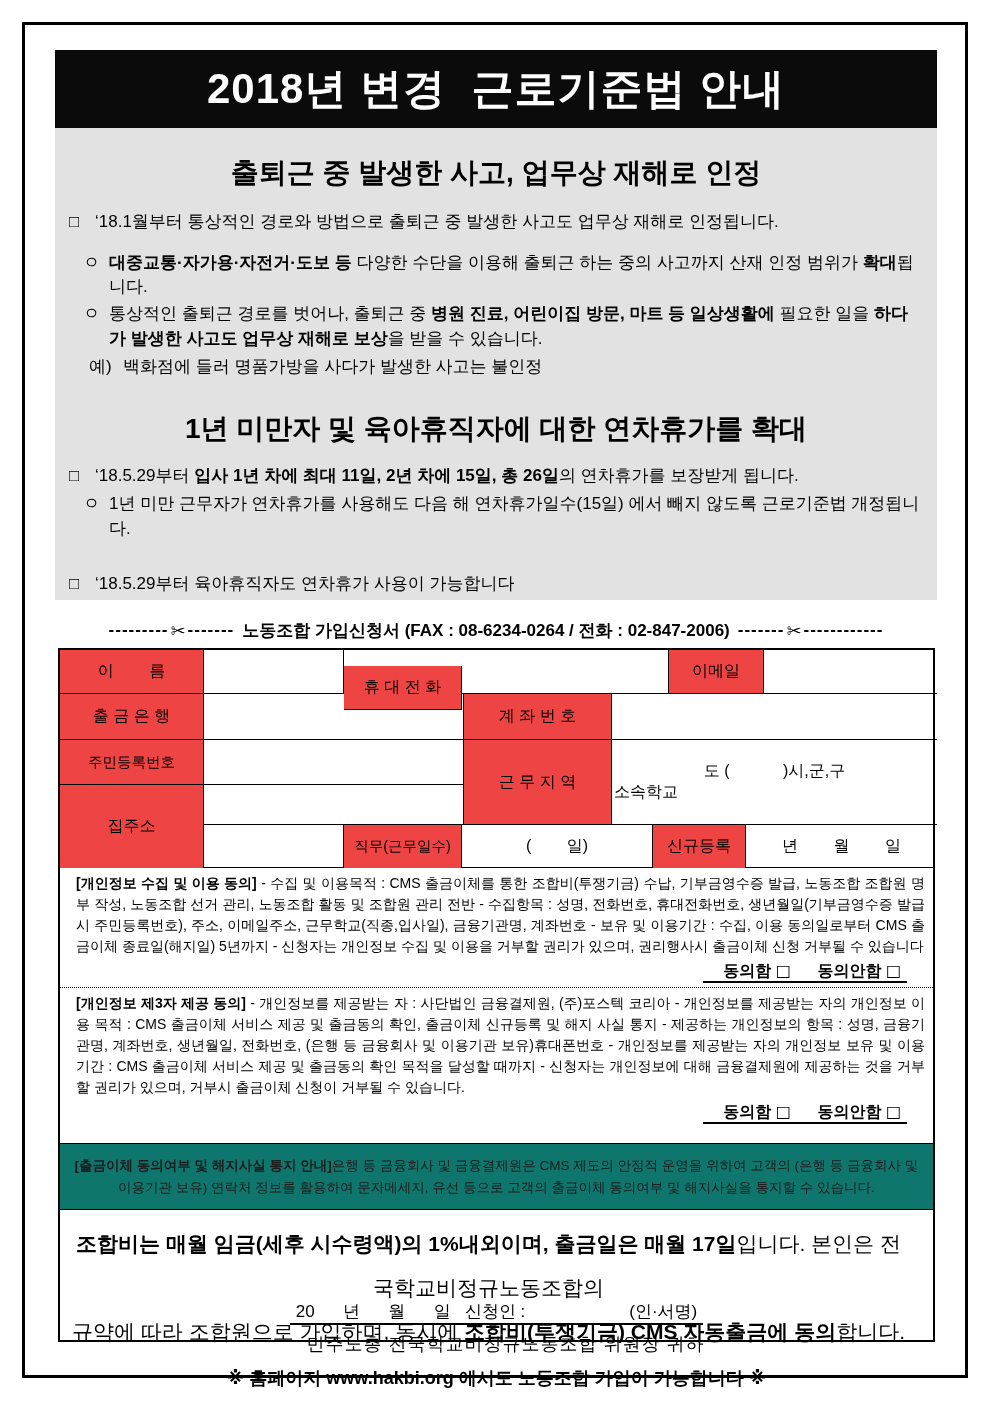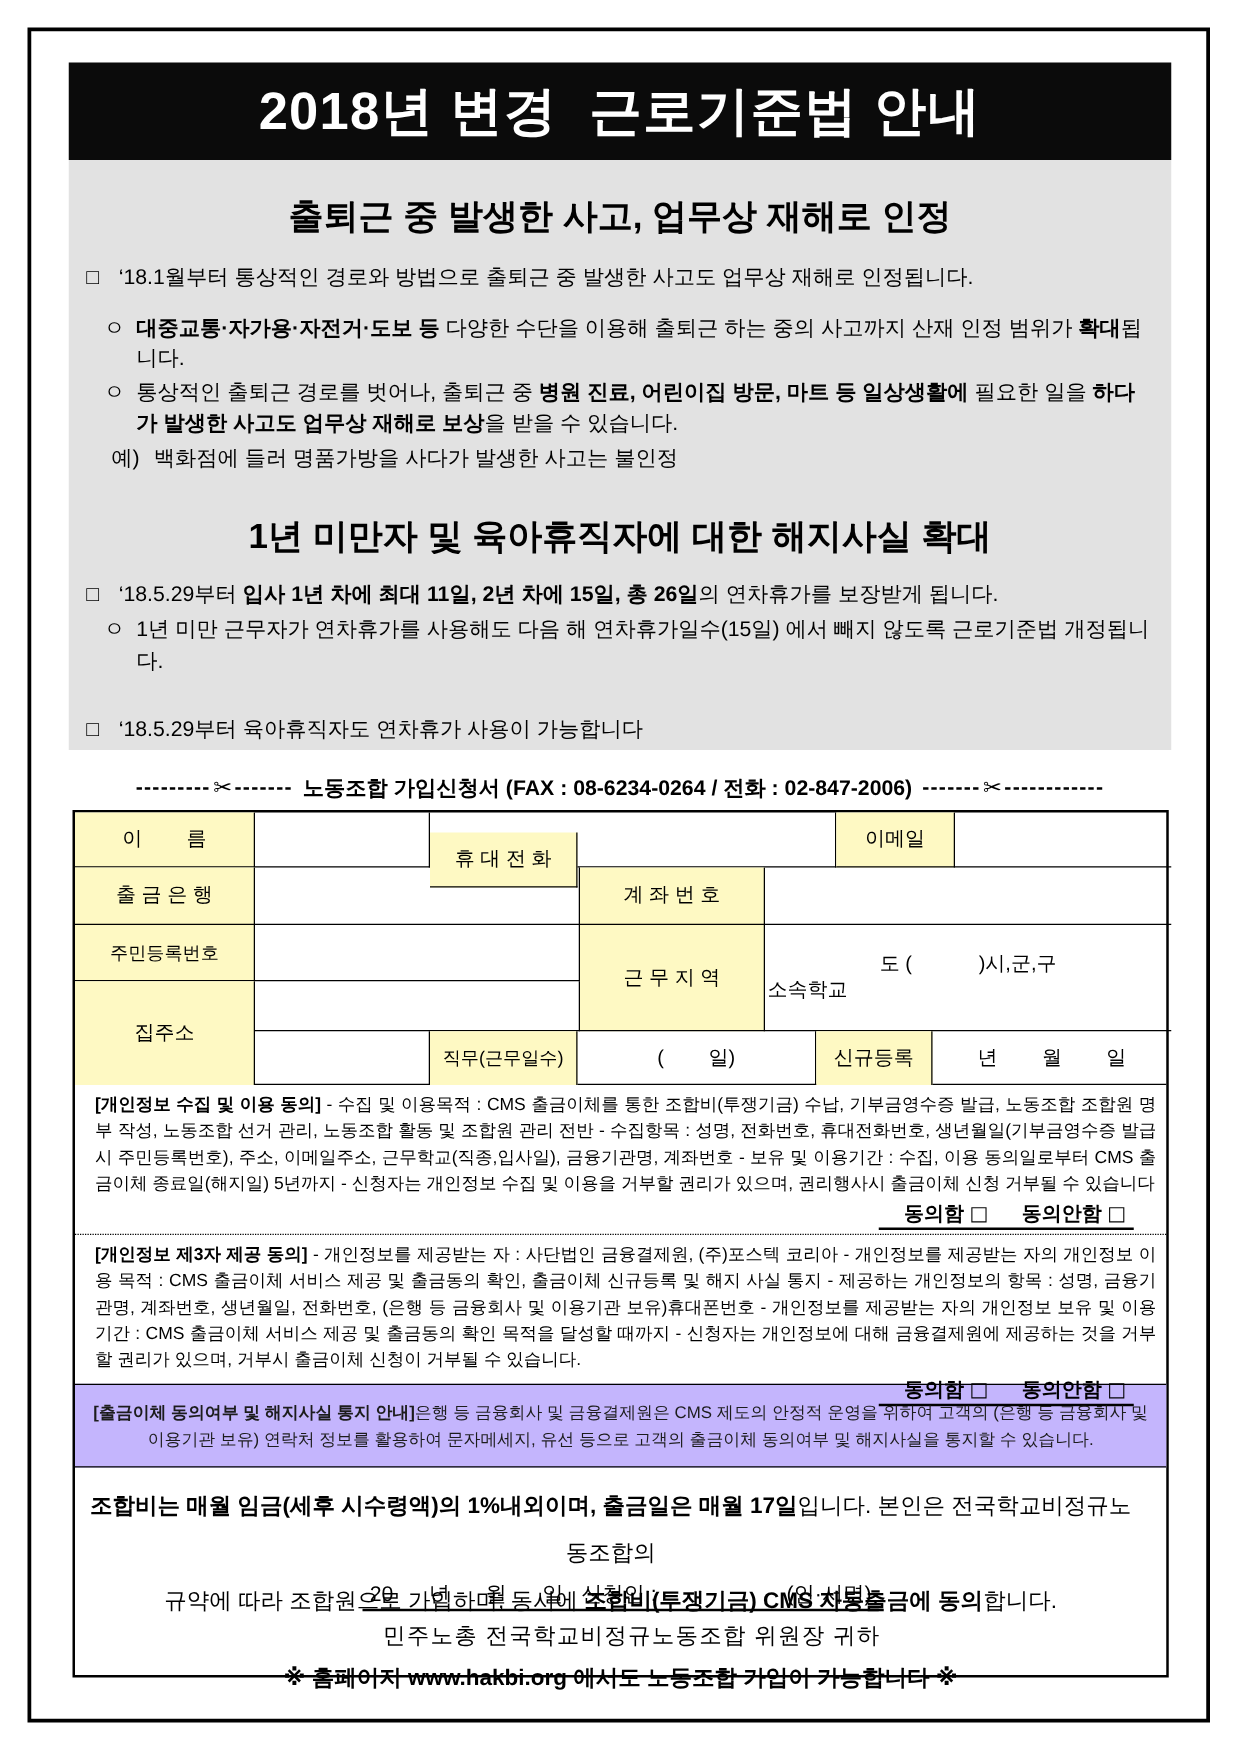--- a/index.html
+++ b/index.html
@@ -49,44 +49,44 @@
   .form {
     position:absolute; left:58px; top:648px; width:877px; height:694px;
     border:2px solid #000; background:#fff;
   }
   .tablewrap { position:relative; height:218px; border-bottom:1px solid #000; }
   .cell {
     position:absolute; border-right:1px solid #000; border-bottom:1px solid #000;
     display:flex; align-items:center; justify-content:center;
     font-size:16px; white-space:pre; overflow:hidden;
   }
-  .cell.lab { background:#fef9c3; }
+  .cell.lab { background:#ef4444; }
   .cell.noR { border-right:none; }
   .cell.noB { border-bottom:none; }
   .cell.small { font-size:14.5px; }
   .cell.region-val { flex-direction:column; align-items:stretch; justify-content:center; }
   .region-val .l1 { text-align:center; white-space:pre; }
   .region-val .l2 { text-align:left; padding-left:2px; white-space:pre; }
 
   
   .consent { padding:5px 8px 2px 16px; font-size:14px; line-height:1.5; text-align:justify; }
   .consent1 { height:119px; }
   .consent2 { height:120px; border-top:1px dotted #000; }
   .c-head { font-weight:bold; }
   .agree-line { text-align:right; padding-right:18px; margin-top:2px; }
   .agree-inner { font-weight:bold; font-size:16px; border-bottom:2px solid #000; padding:0 6px 2px 20px; white-space:pre; }
   .agree-inner .bx { font-family:"DejaVu Sans",sans-serif; }
 
   .beige {
-    height:67px; background:#c4b5fd; border-top:1px solid #000; border-bottom:1px solid #000;
+    height:67px; background:#0f766e; border-top:1px solid #000; border-bottom:1px solid #000;
     display:flex; align-items:center; justify-content:center; text-align:center;
-    font-size:13.5px; line-height:1.6; color:#1c1c1c; padding:4px 8px;
-  }
-
-  .dues { height:88px; padding:12px 26px 0 10px; font-size:18px; line-height:2.1; text-align:center; }
+    font-size:13.5px; line-height:1.6; color:#1c1c1c; padding:4px 8px;margin-top:36px;
+  }
+
+  .dues { height:88px; padding:12px 26px 0 10px; font-size:21px; line-height:2.1; text-align:center; }
 
   .sigblock { text-align:center; }
   .sig-line { font-size:17px; margin-top:2px; }
   .sig-underline { border-bottom:2px solid #000; padding:0 6px 2px 6px; white-space:pre; }
   .recipient { font-size:18px; margin-top:9px; letter-spacing:1px;padding-left:18px; }
   .footer-note { font-size:18px; font-weight:bold; margin-top:10px; }
 </style>
 </head>
 <body>
 
@@ -109,21 +109,21 @@
   </div>
   <div class="bullet sub">
     <span class="mk">ㅇ</span>
     <span class="tx"><span>통상적인 출퇴근 경로를 벗어나, 출퇴근 중 </span><span style="font-weight: bold;">병원 진료, 어린이집 방문, 마트 등 일상생활에</span><span> 필요한 일을 </span><span style="font-weight: bold;">하다가</span><span> </span><span style="font-weight: bold;">발생한 사고도 업무상 재해로 보상</span><span>을 받을 수 있습니다.</span></span>
   </div>
   <div class="bullet ex">
     <span class="mk">예)</span>
     <span class="tx"><span>백화점에 들러 명품가방을 사다가 발생한 사고는 불인정</span></span>
   </div>
 
-  <div class="sec-title second">1년 미만자 및 육아휴직자에 대한 해지사실 확대</div>
+  <div class="sec-title second">1년 미만자 및 육아휴직자에 대한 연차휴가를 확대</div>
 
   <div class="bullet">
     <span class="mk">□</span>
     <span class="tx"><span>‘18.5.29부터 </span><span style="font-weight: bold;">입사 1년 차에 최대 11일, 2년 차에 15일, 총 26일</span><span>의 연차휴가를 보장받게 됩니다.</span></span>
   </div>
   <div class="bullet sub gapafter">
     <span class="mk">ㅇ</span>
     <span class="tx"><span>1년 미만 근무자가 연차휴가를 사용해도 다음 해 연차휴가일수(15일) 에서 빼지 않도록 근로기준법 개정됩니다.</span></span>
   </div>
   <div class="bullet">

